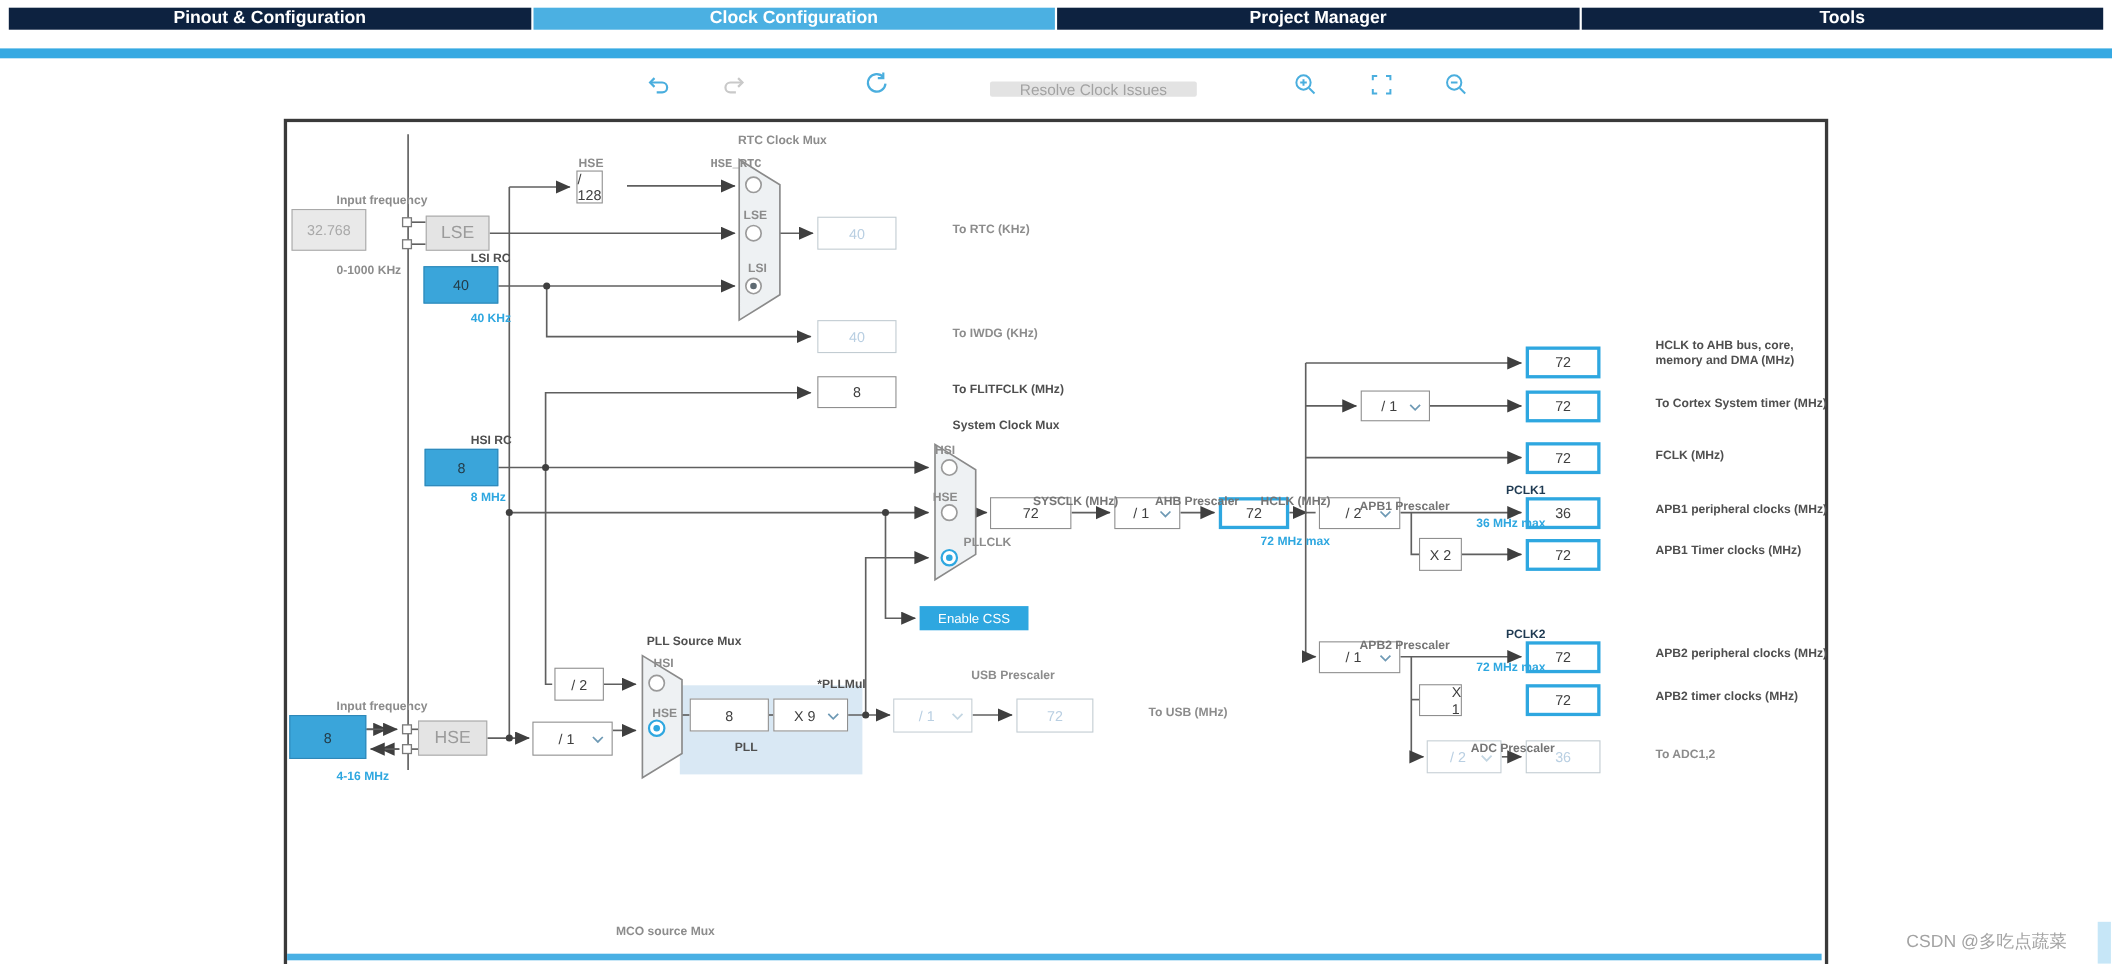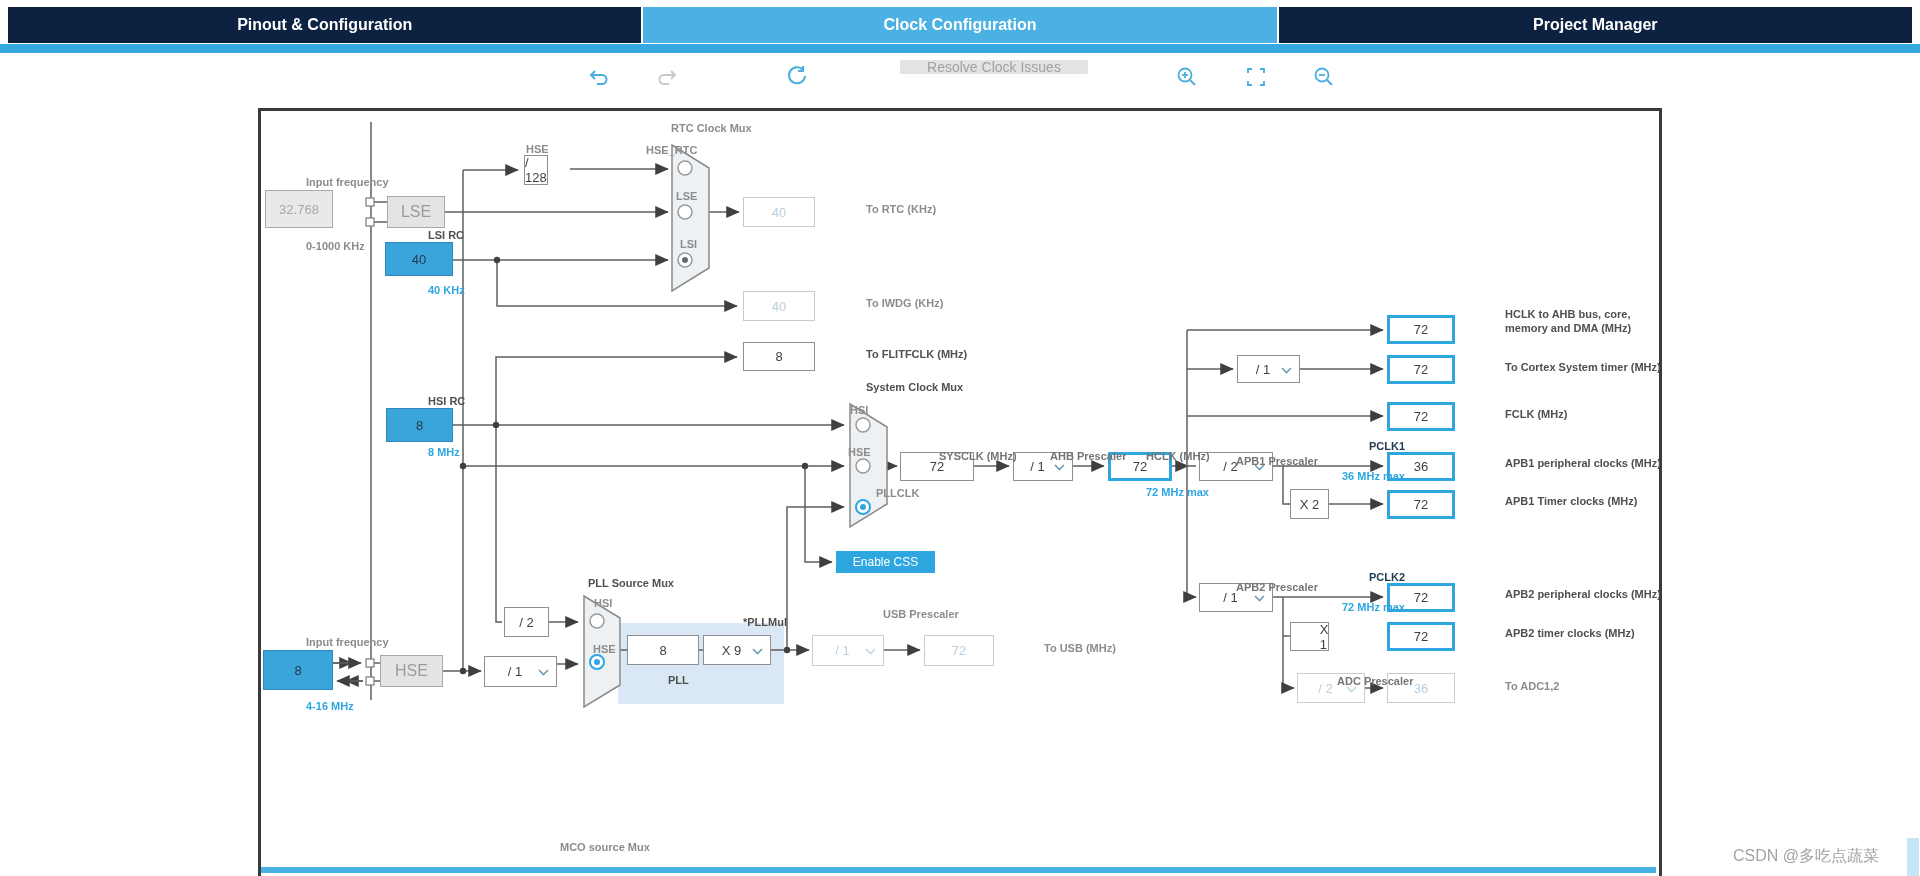--- a/index.html
+++ b/index.html
@@ -1,25 +1,25 @@
 <!DOCTYPE html>
 <html><head>
 <meta charset="utf-8">
 <style>
   html,body{margin:0;padding:0;background:#ffffff;width:1920px;height:876px;overflow:hidden;
     font-family:"Liberation Sans",sans-serif;}
   
-  #tabbar{position:absolute;left:8px;top:7px;width:1904px;height:36px;display:flex;gap:2px;}
+  #tabbar{position:absolute;left:8px;top:7px;width:1904px;height:20px;display:flex;gap:2px;}
   .tab{flex:1;background:#0d2240;color:#ffffff;font:bold 16px "Liberation Sans",sans-serif;
     display:flex;align-items:center;justify-content:center;cursor:pointer;}
   .tab.active{background:#4bb0e2;}
   #tabstrip{position:absolute;left:0;top:44px;width:1920px;height:9px;background:#36a9e2;}
   
   .ticon{position:absolute;width:26px;height:26px;display:flex;align-items:center;justify-content:center;}
-  #resolve-btn{position:absolute;left:900px;top:60px;width:188px;height:14px;background:#e3e3e3;
+  #resolve-btn{position:absolute;left:900px;top:74px;width:188px;height:14px;background:#e3e3e3;
     color:#a2a2a2;font:14px "Liberation Sans",sans-serif;display:flex;align-items:center;
     justify-content:center;border-radius:2px;}
   
   #canvas{position:absolute;left:258px;top:108px;width:1398px;height:790px;
     border:3px solid #3a3a3a;background:#ffffff;}
   #hscroll{position:absolute;left:261px;top:867px;width:1395px;height:6px;background:#49b0e4;}
   #vscroll{position:absolute;left:1907px;top:838px;width:12px;height:38px;background:#c6e6f7;}
   #pll-region{position:absolute;background:#d9e8f4;z-index:1;}
   #wires{position:absolute;left:0;top:0;z-index:2;pointer-events:none;}
   
@@ -47,20 +47,21 @@
   #watermark{position:absolute;left:1733px;top:846px;z-index:4;color:#a3a3a3;
     font:16px "Liberation Sans","DejaVu Sans",sans-serif;}
 </style>
 </head>
 <body>
 
 <div id="tabbar">
     <div class="tab">Pinout &amp; Configuration</div>
     <div class="tab active">Clock Configuration</div>
     <div class="tab">Project Manager</div>
+    <div class="tab">Tools</div>
   </div>
 <div id="tabstrip"></div>
 
 <div id="toolbar">
   <span class="ticon" style="left:586px;top:65px;">
     <svg width="22" height="18" viewBox="0 0 22 18">
         <path d="M7 2 L3 6 L7 10" fill="none" stroke="#4aaede" stroke-width="2"></path>
         <path d="M3 6 H14 a4.5 4.5 0 0 1 0 9 H9" fill="none" stroke="#4aaede" stroke-width="2"></path>
       </svg>
   </span>
@@ -261,21 +262,21 @@
     <div class="lbl l-gray" style="left: 264px; top: 176px;">Input frequency</div>
     <div class="lbl l-gray" style="left: 264px; top: 240px;">0-1000 KHz</div>
     <div class="lbl l-dark" style="left: 386px; top: 229px;">LSI RC</div>
     <div class="lbl l-blue" style="left: 386px; top: 284px;">40 KHz</div>
     <div class="lbl l-dark" style="left: 386px; top: 395px;">HSI RC</div>
     <div class="lbl l-blue" style="left: 386px; top: 446px;">8 MHz</div>
     <div class="lbl l-gray" style="left: 264px; top: 636px;">Input frequency</div>
     <div class="lbl l-blue" style="left: 264px; top: 700px;">4-16 MHz</div>
     <div class="lbl l-gray" style="left: 629px; top: 122px;">RTC Clock Mux</div>
     <div class="lbl l-gray" style="left: 484px; top: 143px;">HSE</div>
-    <div class="lbl l-gray" style="left: 604px; top: 144px;">HSE_RTC</div>
+    <div class="lbl l-gray" style="left: 604px; top: 144px; font-family: Liberation Mono, monospace;">HSE_RTC</div>
     <div class="lbl l-gray" style="left: 634px; top: 190px;">LSE</div>
     <div class="lbl l-gray" style="left: 638px; top: 238px;">LSI</div>
     <div class="lbl l-gray" style="left: 824px; top: 203px;">To RTC (KHz)</div>
     <div class="lbl l-gray" style="left: 824px; top: 297px;">To IWDG (KHz)</div>
     <div class="lbl l-dark" style="left: 824px; top: 348px;">To FLITFCLK (MHz)</div>
     <div class="lbl l-dark" style="left: 824px; top: 381px;">System Clock Mux</div>
     <div class="lbl l-gray" style="left: 808px; top: 404px;">HSI</div>
     <div class="lbl l-gray" style="left: 806px; top: 446px;">HSE</div>
     <div class="lbl l-gray" style="left: 789px; top: 487px; margin-left: 45px;">PLLCLK</div>
     <div class="lbl l-mid" style="left: 897px; top: 430px;">SYSCLK (MHz)</div>

